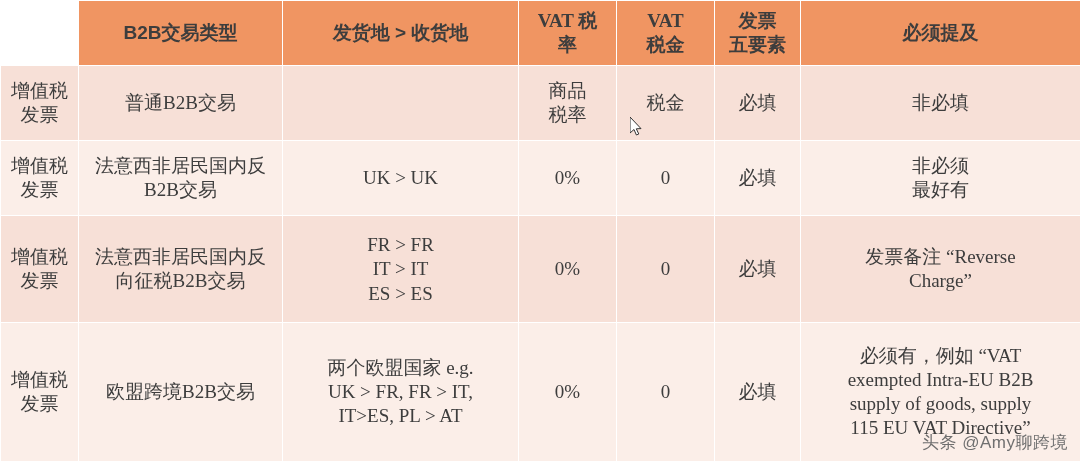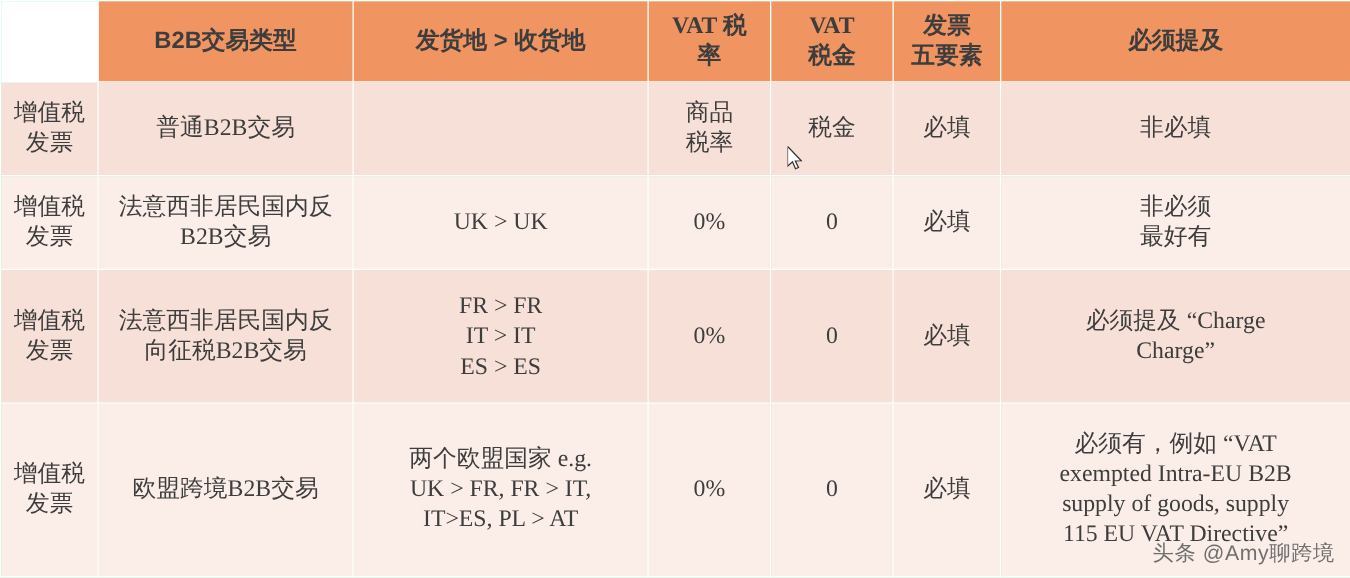--- a/index.html
+++ b/index.html
@@ -210,21 +210,21 @@
         <td class="rate-cell">
           <span class="line">0%</span>
         </td>
         <td class="tax-cell">
           <span class="line">0</span>
         </td>
         <td class="five-cell">
           <span class="line">必填</span>
         </td>
         <td class="note-cell">
-          <span class="line">必须提及 “Charge</span>
+          <span class="line">发票备注 “Reverse</span>
           <span class="line">Charge”</span>
         </td>
       </tr>
 
       <tr class="row-b">
         <td class="label-cell">
           <span class="line">增值税</span>
           <span class="line">发票</span>
         </td>
         <td class="type-cell">

